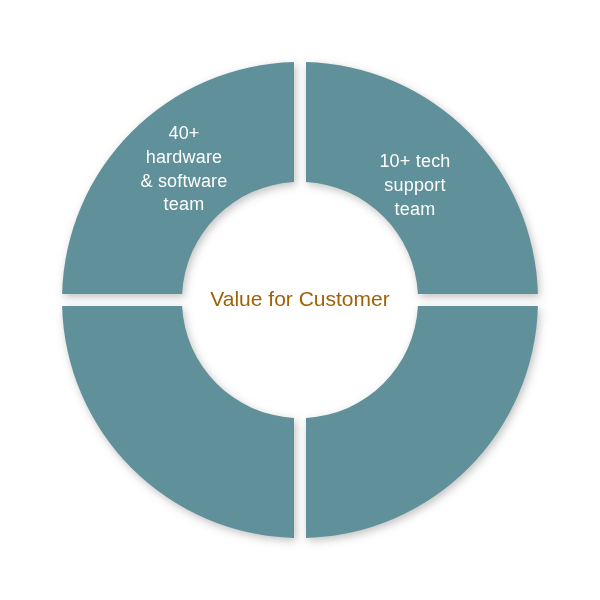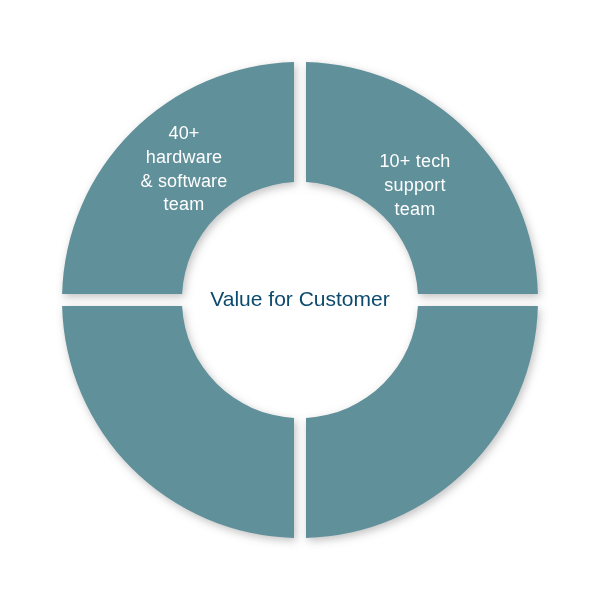--- a/index.html
+++ b/index.html
@@ -62,15 +62,15 @@
 hardware
 &amp; software
 team</div>
 
   <div class="seg-label" style="left:340px; top:150px; width:150px;">10+ tech
 support
 team</div>
 
 
 
-  <div class="center-label" style="color: #0c4a6e;">Value for Customer</div>
+  <div class="center-label" style="color: #a16207;">Value for Customer</div>
 
 </div>
 
 </body></html>

